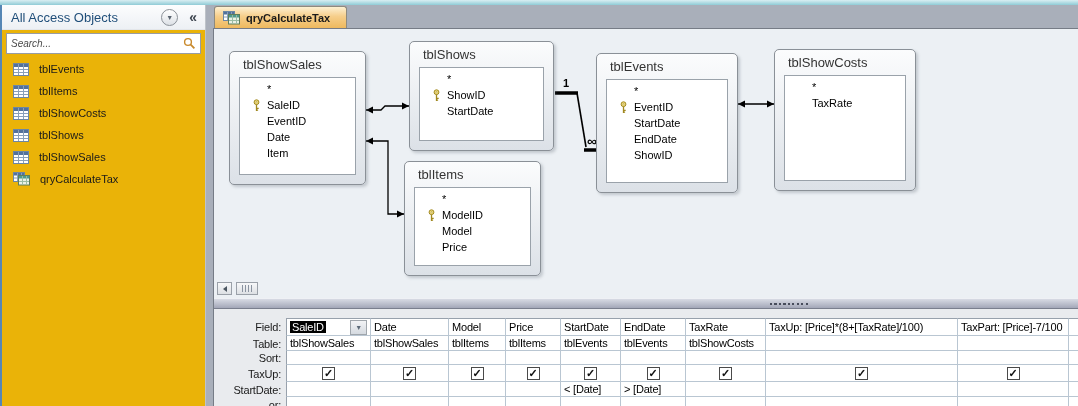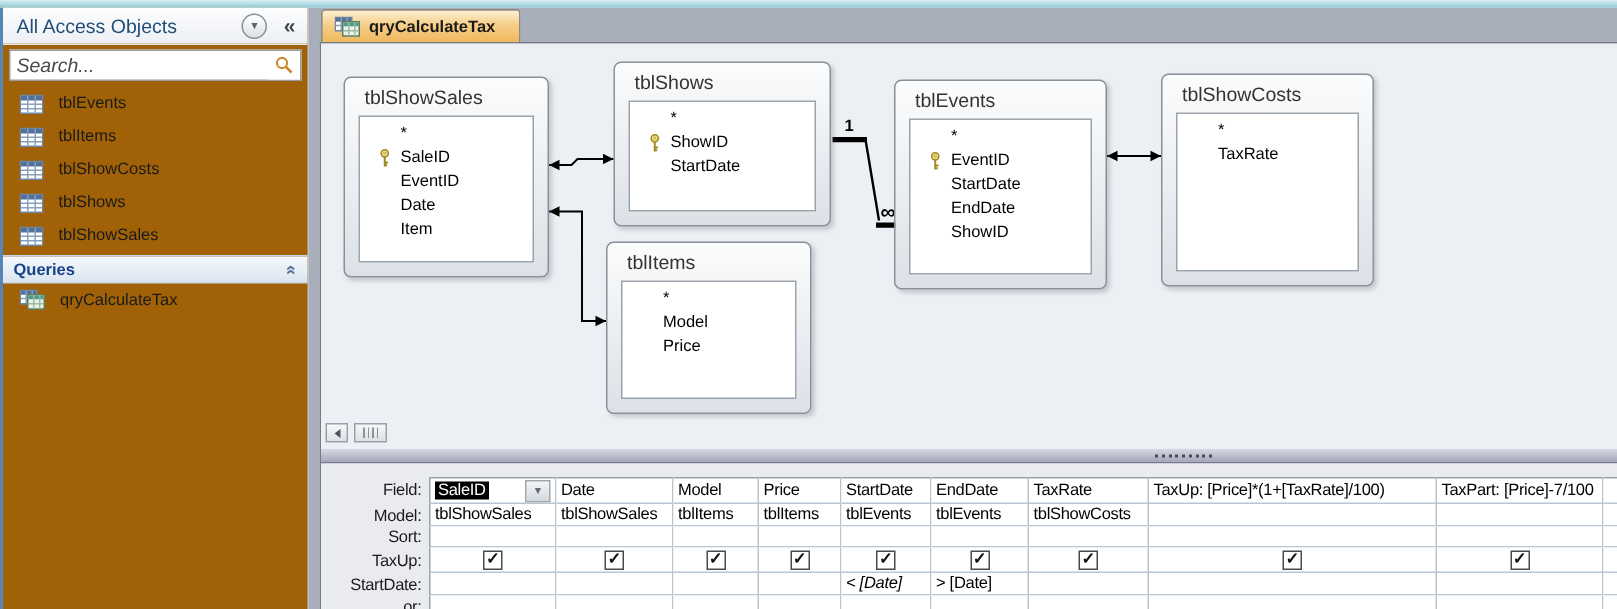--- a/index.html
+++ b/index.html
@@ -3,27 +3,27 @@
 <meta charset="utf-8">
 <style>
   *{margin:0;padding:0;box-sizing:border-box}
   html,body{width:1078px;height:406px;overflow:hidden}
   body{font-family:"Liberation Sans",sans-serif;font-size:11px;color:#000;background:#fff}
   #root{position:relative;width:1078px;height:406px;overflow:hidden;background:#fff}
   .topstrip{position:absolute;left:0;top:0;width:100%;height:5px;background:linear-gradient(#D9EEF2,#8FCBD6);z-index:5}
   .leftedge{position:absolute;left:0;top:5px;width:2px;bottom:0;background:#5586B5;z-index:4}
 
   
-  .sidebar{position:absolute;left:2px;top:5px;width:204px;bottom:0;background:#a16207;border-right:1px solid #BEC3C9}
+  .sidebar{position:absolute;left:2px;top:5px;width:204px;bottom:0;background:#eab308;border-right:1px solid #BEC3C9}
   .nav-header{position:relative;height:25px;background:linear-gradient(#FCFDFE,#EDF0F4);display:flex;align-items:center;padding:0 4px;border-bottom:1px solid #E3E6EA}
   .nav-title{color:#1F4E79;font-size:13px;flex:1;padding-left:5px;white-space:nowrap}
   .circle-btn{width:17px;height:17px;border:1px solid #8A9097;border-radius:50%;background:linear-gradient(#fff,#DDE1E6);display:flex;align-items:center;justify-content:center;color:#5A6470;font-size:7px;margin-right:7px;flex:none}
   .shutter{color:#3E4650;font-size:14px;font-weight:bold;padding:0 4px;flex:none}
   .search-row{position:relative;margin:3px 4px 4px 4px;height:21px}
-  .search-row input{width:100%;height:21px;border:1px solid #979CA3;padding:2px 24px 2px 4px;font-family:"Liberation Sans",sans-serif;font-size:13px;font-style:italic;color:#333;outline:none}
+  .search-row input{width:100%;height:21px;border:1px solid #979CA3;padding:2px 24px 2px 4px;font-family:"Liberation Sans",sans-serif;font-size:10px;font-style:italic;color:#333;outline:none}
   .search-row input::placeholder{font-style:italic;color:#4a4a4a}
   .search-ic{position:absolute;right:1px;top:1px;width:21px;height:19px;display:flex;align-items:center;justify-content:center;background:#fff}
   .nav-sec-header{height:19px;background:linear-gradient(#F4F8FC,#DCE6F1);border-top:1px solid #CBD6E4;border-bottom:1px solid #CBD6E4;display:flex;align-items:center;padding:0 7px;margin-top:2px}
   .nav-sec-label{color:#15428B;font-weight:bold;flex:1}
   .nav-sec-chevron{color:#5A7498;font-weight:bold;transform:rotate(90deg);font-size:12px}
   .nav-item{height:22px;display:flex;align-items:center;padding-left:11px;gap:10px}
   .nav-ic{display:flex;flex:none}
   .nav-item-label{color:#1a1a1a}
 
   
@@ -151,24 +151,20 @@
               <rect x="0.5" y="0.5" width="15" height="12" fill="#fff" stroke="#6C86A4"></rect>
               <rect x="1" y="1" width="14" height="3" fill="#53719B"></rect>
               <line x1="5.5" y1="1" x2="5.5" y2="12" stroke="#8AA0BA"></line>
               <line x1="10.5" y1="1" x2="10.5" y2="12" stroke="#8AA0BA"></line>
               <line x1="1" y1="6.5" x2="15" y2="6.5" stroke="#8AA0BA"></line>
               <line x1="1" y1="9.5" x2="15" y2="9.5" stroke="#8AA0BA"></line>
             </svg>
           </span>
           <span class="nav-item-label">tblShowSales</span>
         </div>
-        <div class="nav-sec-header">
-          <span class="nav-sec-label">Queries</span>
-          <span class="nav-sec-chevron">«</span>
-        </div>
         <div class="nav-item">
           <span class="nav-ic">
             <svg width="17" height="14" viewBox="0 0 17 14">
               <rect x="0.5" y="0.5" width="11" height="9" fill="#fff" stroke="#6C86A4"></rect>
               <rect x="1" y="1" width="10" height="2.5" fill="#53719B"></rect>
               <line x1="4.5" y1="1" x2="4.5" y2="9" stroke="#8AA0BA"></line>
               <line x1="8.5" y1="1" x2="8.5" y2="9" stroke="#8AA0BA"></line>
               <line x1="1" y1="6" x2="11" y2="6" stroke="#8AA0BA"></line>
               <rect x="5.5" y="3.5" width="11" height="9.5" fill="#EAF2E6" stroke="#5E7E5A"></rect>
               <rect x="6" y="4" width="10" height="2.5" fill="#4E9A8C"></rect>
@@ -289,20 +285,30 @@
           </div>
         </div>
         <div class="tbox" style="left: 190px; top: 132px; width: 137px; height: 115px;">
           <div class="tbox-title">tblItems</div>
           <div class="tbox-fields">
             <div class="fld">
               <span class="fld-ic"></span>
               <span class="fld-tx">*</span>
             </div>
             <div class="fld">
+              <span class="fld-ic">
+                <svg width="11" height="13" viewBox="0 0 11 13">
+                  <circle cx="5.5" cy="3.2" r="2.4" fill="#F1DD7E" stroke="#A08820" stroke-width="1"></circle>
+                  <circle cx="5.5" cy="3.2" r="0.7" fill="#fff" stroke="#A08820" stroke-width="0.5"></circle>
+                  <path d="M5.5 5.6 V12 M5.5 9.3 h2.2 M5.5 11.2 h1.6" stroke="#A08820" stroke-width="1.3" fill="none"></path>
+                </svg>
+              </span>
+              <span class="fld-tx">ModelID</span>
+            </div>
+            <div class="fld">
               <span class="fld-ic"></span>
               <span class="fld-tx">Model</span>
             </div>
             <div class="fld">
               <span class="fld-ic"></span>
               <span class="fld-tx">Price</span>
             </div>
           </div>
         </div>
         <div class="tbox" style="left: 382px; top: 24px; width: 142px; height: 140px;">
@@ -377,29 +383,29 @@
             <div class="qg-cell" style="width: 60px;">
               <span>StartDate</span>
             </div>
             <div class="qg-cell" style="width: 65px;">
               <span>EndDate</span>
             </div>
             <div class="qg-cell" style="width: 80px;">
               <span>TaxRate</span>
             </div>
             <div class="qg-cell" style="width: 192px;">
-              <span>TaxUp: [Price]*(1+[TaxRate]/100)</span>
+              <span>TaxUp: [Price]*(8+[TaxRate]/100)</span>
             </div>
             <div class="qg-cell" style="width: 111px;">
               <span>TaxPart: [Price]-7/100</span>
             </div>
             <div class="qg-cell qg-fill"></div>
           </div>
           <div class="qg-row" style="height: 15px;">
-            <div class="qg-label">Model:</div>
+            <div class="qg-label">Table:</div>
             <div class="qg-cell" style="width: 85px;">
               <span>tblShowSales</span>
             </div>
             <div class="qg-cell" style="width: 78px;">
               <span>tblShowSales</span>
             </div>
             <div class="qg-cell" style="width: 57px;">
               <span>tblItems</span>
             </div>
             <div class="qg-cell" style="width: 55px;">
@@ -479,21 +485,21 @@
               </span>
             </div>
             <div class="qg-cell qg-fill"></div>
           </div>
           <div class="qg-row" style="height: 15px;">
             <div class="qg-label">StartDate:</div>
             <div class="qg-cell" style="width: 85px;"></div>
             <div class="qg-cell" style="width: 78px;"></div>
             <div class="qg-cell" style="width: 57px;"></div>
             <div class="qg-cell" style="width: 55px;"></div>
-            <div class="qg-cell" style="width: 60px; font-style: italic;">
+            <div class="qg-cell" style="width: 60px;">
               <span>&lt; [Date]</span>
             </div>
             <div class="qg-cell" style="width: 65px;">
               <span>&gt; [Date]</span>
             </div>
             <div class="qg-cell" style="width: 80px;"></div>
             <div class="qg-cell" style="width: 192px;"></div>
             <div class="qg-cell" style="width: 111px;"></div>
             <div class="qg-cell qg-fill"></div>
           </div>

